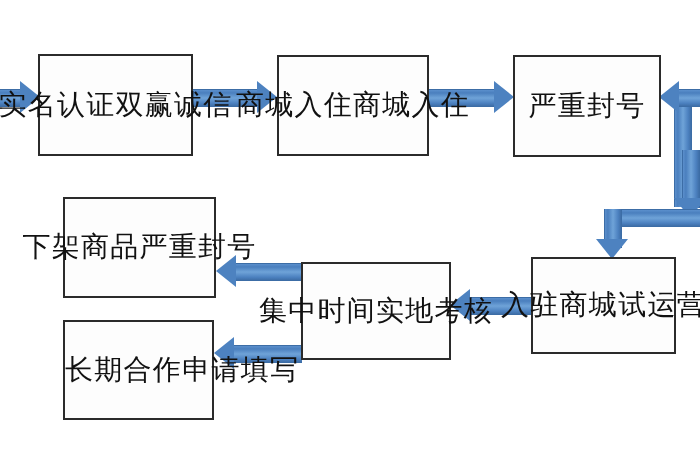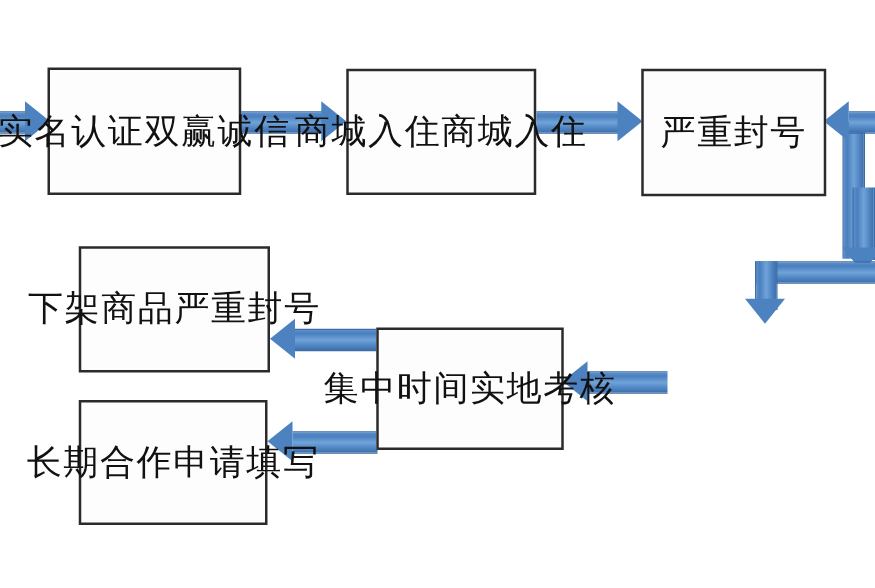--- a/index.html
+++ b/index.html
@@ -122,29 +122,33 @@
 
   <div class="node" style="left:277px; top:55px; width:152px; height:101px;text-align:center;">
     <span class="ln">商城入住</span>
     <span class="ln">商城入住</span>
   </div>
 
   <div class="node" style="left:513px; top:55px; width:148px; height:102px;">
     <span class="ln">严重封号</span>
   </div>
 
+  <div class="node" style="left:531px; top:257px; width:145px; height:97px;">
+    <span class="ln">入驻商城</span>
+    <span class="ln">试运营</span>
+  </div>
 
   <div class="node" style="left:63px; top:197px; width:153px; height:101px;">
     <span class="ln">下架商品</span>
     <span class="ln">严重封号</span>
   </div>
 
   <div class="node" style="left:301px; top:262px; width:150px; height:98px;">
     <span class="ln">集中时间</span>
     <span class="ln">实地考核</span>
   </div>
 
-  <div class="node" style="left:63px; top:320px; width:151px; height:100px;">
+  <div class="node" style="left:63px; top:320px; width:151px; height:100px;justify-content:space-between;">
     <span class="ln">长期合作</span>
     <span class="ln">申请填写</span>
   </div>
 
 </div>
 
 </body></html>

